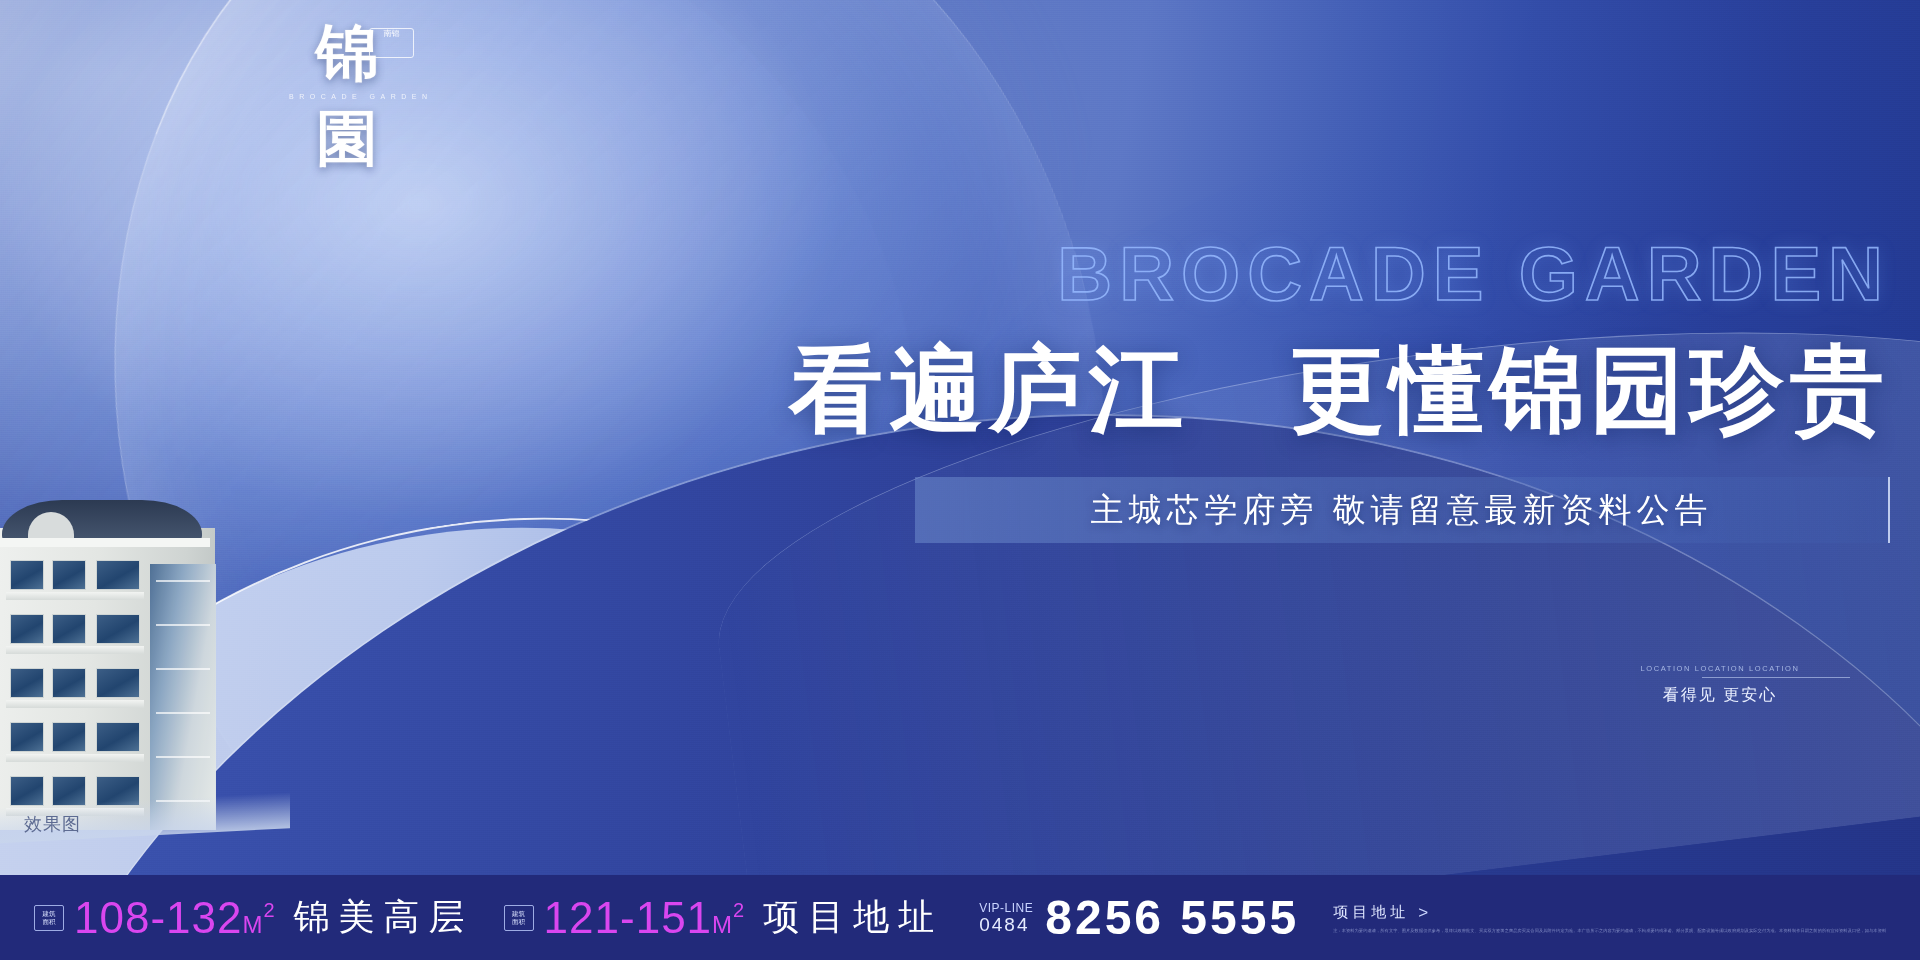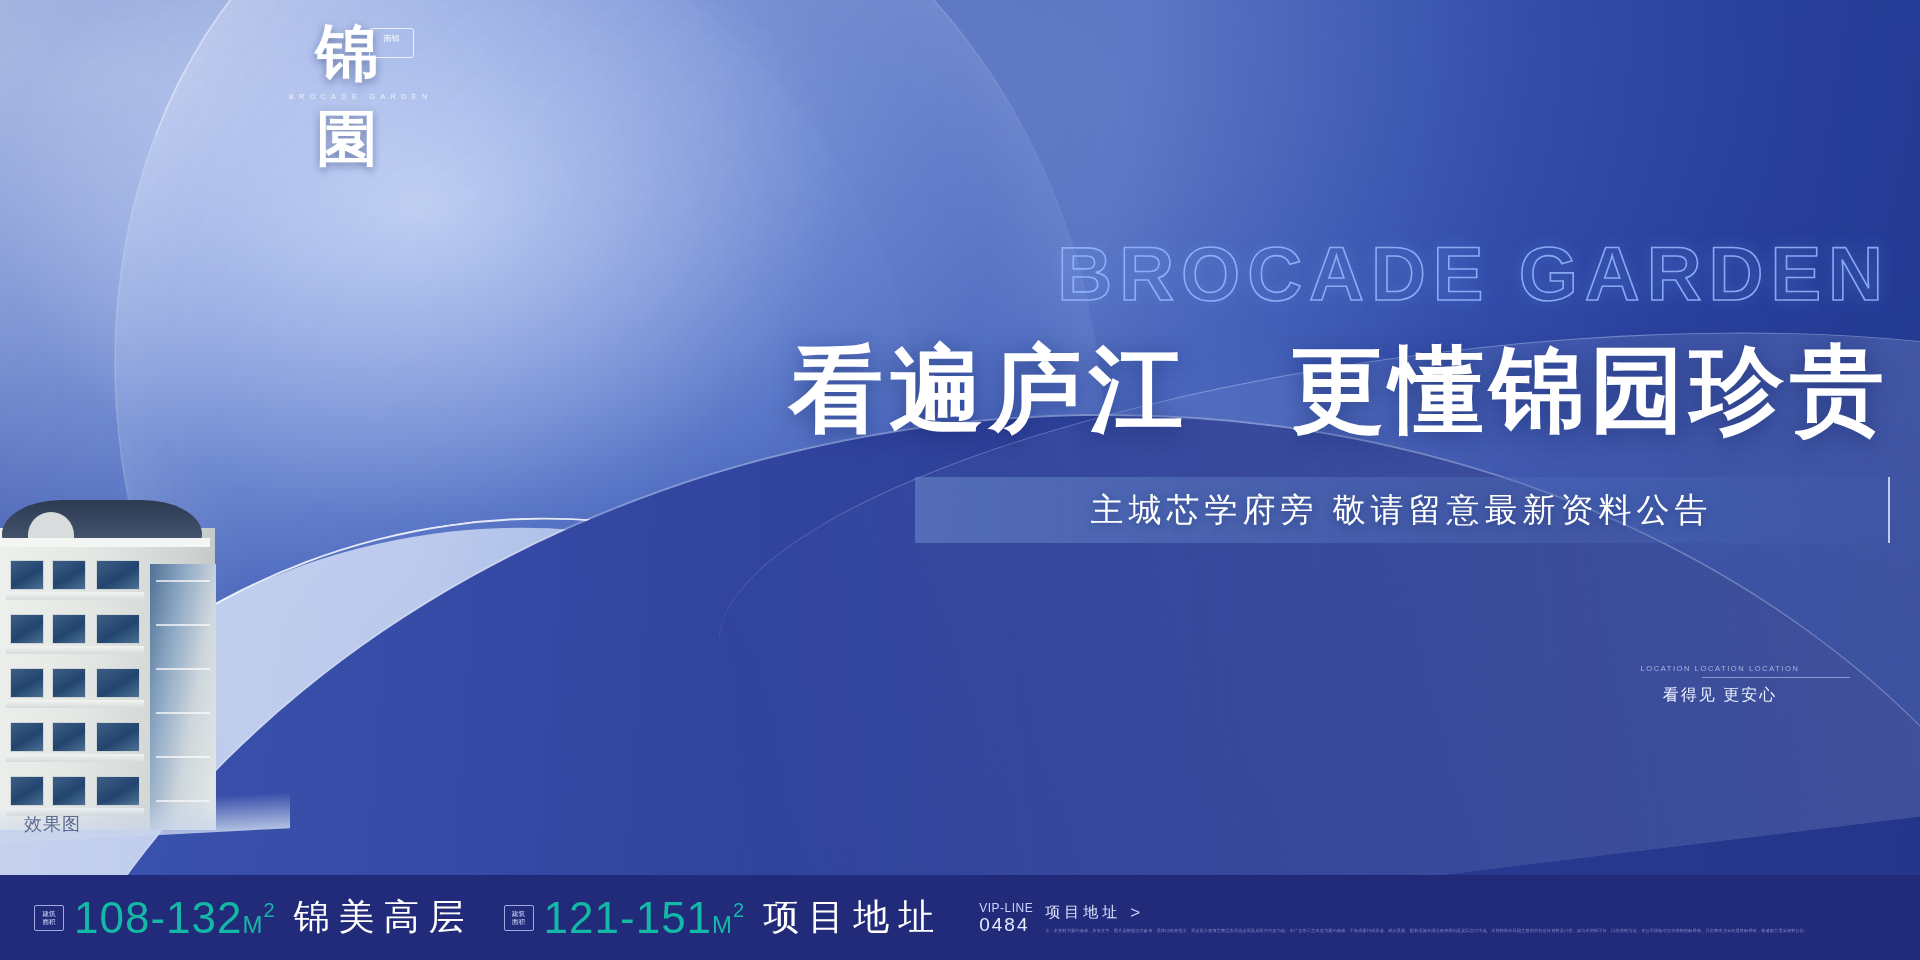--- a/index.html
+++ b/index.html
@@ -144,21 +144,21 @@
   }
   .logo .ch.two{ font-size:60px; }
   .logo .en{
     font-size:7px; letter-spacing:5.5px; color:rgba(255,255,255,.8);
     margin:9px 0 9px -3px; white-space:nowrap;
   }
   .logo .seal{
     position:absolute; right:-10px; top:6px; width:45px; height:30px;
     border:1.3px solid rgba(255,255,255,.85); border-radius:3px;
     font-family:"Liberation Serif",serif; font-size:8px; line-height:9px; color:#fff;
-    padding-top:5px; letter-spacing:0; opacity:.92;
+    letter-spacing:0; opacity:.92;
   }
 
   
   .kv{ position:absolute; left:600px; top:236px; width:1290px; }
   .kv-en{
     font-size:76px; font-weight:700; letter-spacing:7px; line-height:1;
     color:transparent;
     -webkit-text-stroke:1.6px rgba(150,186,255,.85);
     text-align:right; white-space:nowrap;
     text-shadow:0 0 18px rgba(120,165,255,.22);
@@ -195,21 +195,21 @@
   
   .bar{
     position:absolute; left:0; bottom:0; width:1920px; height:85px;
     background:#222a7a; display:flex; align-items:center; padding:0 34px;
   }
   .badge{
     width:30px; height:26px; border:1px solid rgba(190,205,255,.8); border-radius:2px;
     display:flex; flex-direction:column; align-items:center; justify-content:center;
     font-size:6.5px; line-height:7.5px; color:#dbe3ff; letter-spacing:0; margin-right:10px; flex:0 0 auto;
   }
-  .size{ font-size:44px; color:#14b8a6; font-weight:400; letter-spacing:1px; white-space:nowrap;
+  .size{ font-size:44px; color:#d946ef; font-weight:400; letter-spacing:1px; white-space:nowrap;
          font-family:"Liberation Sans",sans-serif; }
   .size sup{ font-size:20px; }
   .size .m{ font-size:24px; }
   .prod{ font-size:36px; color:#fff; letter-spacing:9px; margin:0 30px 0 18px; white-space:nowrap; }
   .vip{ margin:0 12px 0 6px; text-align:left; flex:0 0 auto; }
   .vip .t{ font-size:12px; color:#c9d4ff; letter-spacing:.5px; }
   .vip .n{ font-size:19px; color:#e6ecff; letter-spacing:2px; line-height:20px; }
   .tel{ font-size:48px; color:#fff; font-weight:700; letter-spacing:3px; white-space:nowrap; margin-right:34px; }
   .addr{ flex:1 1 auto; min-width:0; }
   .addr .line{ display:flex; align-items:center; white-space:nowrap; }
@@ -455,20 +455,21 @@
     </div>
     <div class="size">
       <span>121-151</span><span class="m">M</span><sup>2</sup>
     </div>
     <div class="prod">项目地址</div>
 
     <div class="vip">
       <div class="t">VIP-LINE</div>
       <div class="n">0484</div>
     </div>
+    <div class="tel">8256 5555</div>
 
     <div class="addr">
       <div class="line">
         <span class="lbl">项目地址</span>
         <span class="gt">&gt;</span>
       </div>
       <div class="fine">注：本资料为要约邀请，所有文字、图片及数据仅供参考，最终以政府批文、买卖双方签署之商品房买卖合同及其附件约定为准。本广告所示之内容为要约邀请，不构成要约或承诺。部分景观、配套设施等须以政府规划及实际交付为准。本资料制作日期之前的所有宣传资料及口径，如与本资料不符，以本资料为准。本公司保留对宣传资料的解释权。开发商依法享有最终解释权，敬请留意最新资料公告。</div>
     </div>
 
   </div>

